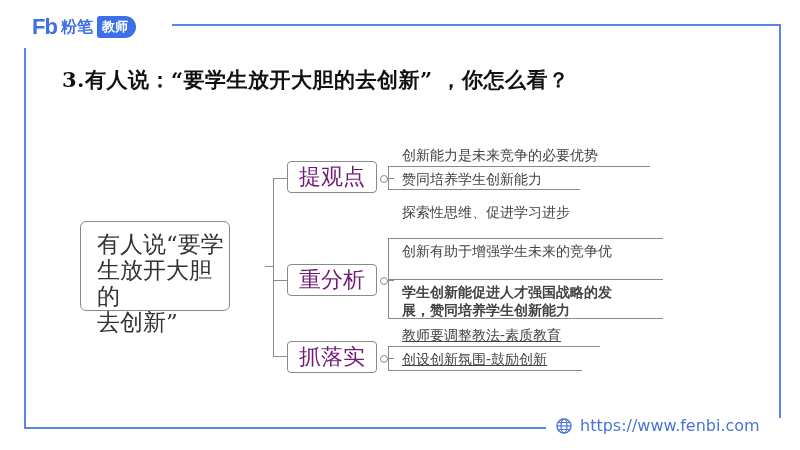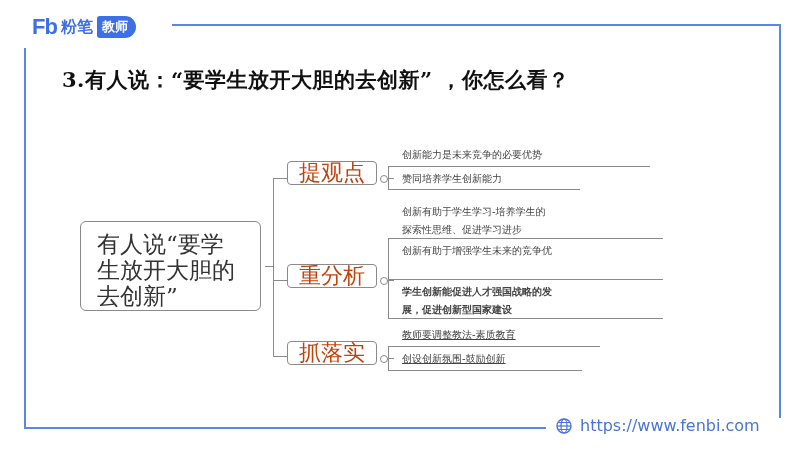--- a/index.html
+++ b/index.html
@@ -6,29 +6,29 @@
   body { width:800px; height:450px; background:#ffffff; position:relative; overflow:hidden;
          font-family: "DejaVu Sans", "Liberation Sans", sans-serif; }
   .abs { position:absolute; }
   .frame-line { position:absolute; background:#5b86e5; }
   .logo { left:32px; top:14px; height:26px; display:flex; align-items:center; gap:4px;text-align:right; }
   .logo-mark { font-family:"Liberation Sans", sans-serif; font-weight:bold; font-size:22px; color:#3d6fe6; letter-spacing:-1px; }
   .logo-name { font-weight:bold; font-size:16px; color:#3d6fe6; }
   .logo-badge { background:#3d6fe6; color:#fff; font-size:13px; font-weight:bold; padding:2px 8px 2px 5px;
                 border-radius:3px 12px 12px 3px; }
   .title { left:62px; top:66px; font-size:21px; color:#111; font-family:"DejaVu Serif", "Liberation Serif", serif; font-weight:bold; letter-spacing:0.5px; }
-  .root { left:80px; top:221px; width:181px; height:90px; border:1px solid #8a8a8a; border-radius:6px;
+  .root { left:80px; top:221px; width:150px; height:90px; border:1px solid #8a8a8a; border-radius:6px;
           box-sizing:border-box; padding:9px 0 0 16px; font-size:23px; line-height:26px; color:#333;
           font-family:"DejaVu Serif", "Liberation Serif", serif; }
-  .branch { width:90px; height:24px; border:1px solid #8a8a8a; border-radius:4px; box-sizing:border-box;
-            display:flex; align-items:center; justify-content:center; font-size:22px; color:#c2410c;
+  .branch { width:90px; height:32px; border:1px solid #8a8a8a; border-radius:4px; box-sizing:border-box;
+            display:flex; align-items:center; justify-content:center; font-size:22px; color:#701a75;
             font-family:"DejaVu Serif", "Liberation Serif", serif; background:#fff; }
   .line { position:absolute; background:#8a8a8a; }
   .dot { position:absolute; width:6px; height:6px; border:1px solid #8a8a8a; border-radius:50%; background:#fff; }
-  .leaf { position:absolute; font-size:10px; line-height:18px; color:#444; font-family:"DejaVu Sans", sans-serif; }
+  .leaf { position:absolute; font-size:14px; line-height:18px; color:#444; font-family:"DejaVu Sans", sans-serif; }
   .url { left:556px; top:416px; display:flex; align-items:center; gap:8px; color:#4a74d8; font-size:16px; }
 </style>
 </head>
 <body>
 
 <div class="frame-line" style="left:172px; top:24px; width:609px; height:2px;"></div>
 <div class="frame-line" style="left:779px; top:24px; width:2px; height:394px;"></div>
 <div class="frame-line" style="left:24px; top:48px; width:2px; height:381px;"></div>
 <div class="frame-line" style="left:24px; top:427px; width:522px; height:2px;"></div>
 
@@ -67,31 +67,30 @@
 </div>
 <div class="line" style="left:388px; top:189px; width:192px; height:1px;"></div>
 
 <div class="abs branch" style="left:287px; top:264px;">
   <span>重分析</span>
 </div>
 <div class="dot" style="left:380px; top:277px;"></div>
 <div class="line" style="left:388px; top:238px; width:1px; height:80px;"></div>
 <div class="line" style="left:388px; top:280px; width:6px; height:1px;"></div>
 <div class="leaf" style="left:402px; top:203px;">
-  <div>创新有助于学生学习-培养学生的</div>
   <div>探索性思维、促进学习进步</div>
 </div>
 <div class="line" style="left:388px; top:238px; width:275px; height:1px;"></div>
 <div class="leaf" style="left:402px; top:242px;">
   <div>创新有助于增强学生未来的竞争优</div>
 </div>
 <div class="line" style="left:388px; top:279px; width:275px; height:1px;"></div>
 <div class="leaf" style="left:402px; top:283px;font-weight:bold;">
   <div>学生创新能促进人才强国战略的发</div>
-  <div>展，促进创新型国家建设</div>
+  <div>展，赞同培养学生创新能力</div>
 </div>
 <div class="line" style="left:388px; top:318px; width:275px; height:1px;"></div>
 
 <div class="abs branch" style="left:287px; top:341px;">
   <span>抓落实</span>
 </div>
 <div class="dot" style="left:380px; top:355px;"></div>
 <div class="line" style="left:388px; top:346px; width:1px; height:24px;"></div>
 <div class="line" style="left:388px; top:358px; width:6px; height:1px;"></div>
 <div class="leaf" style="left:402px; top:326px;text-decoration:underline;">

